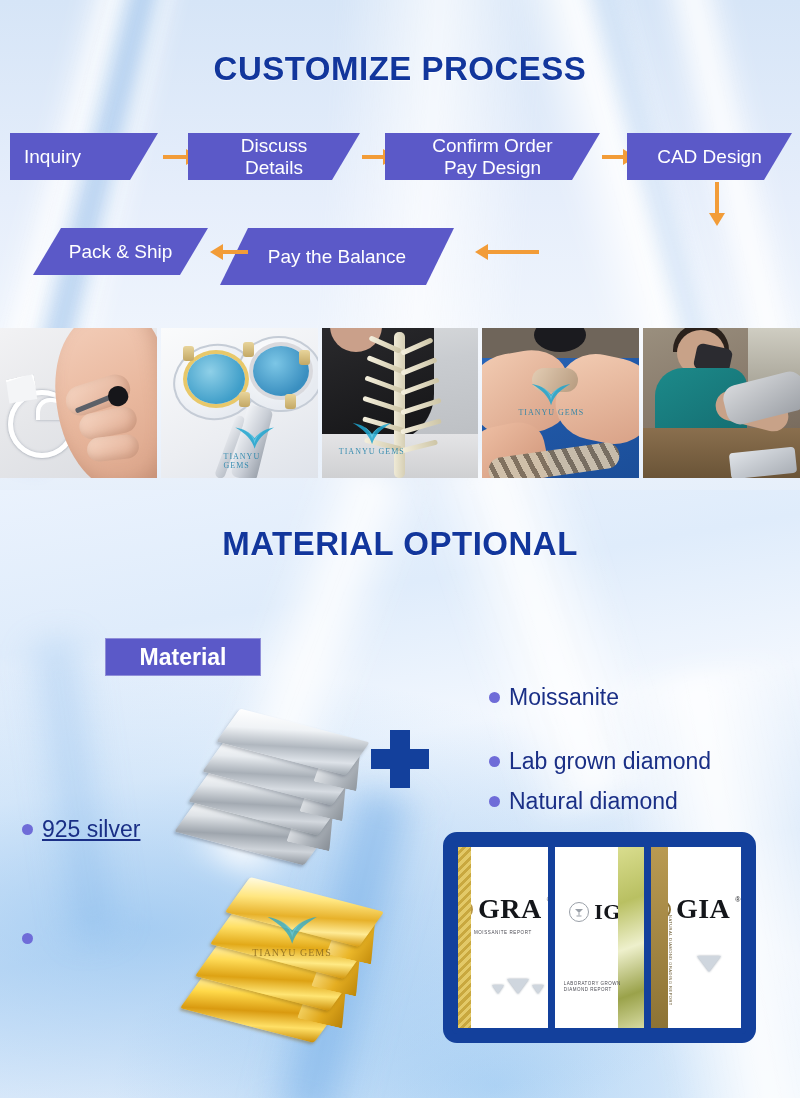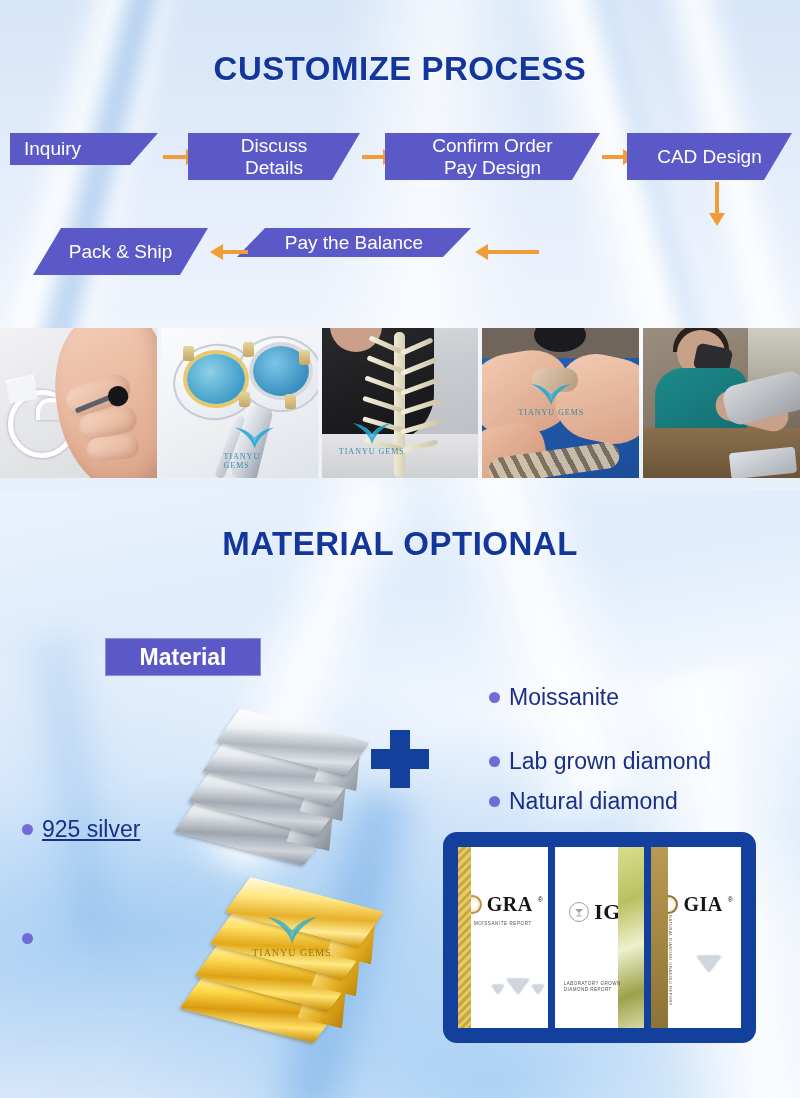--- a/index.html
+++ b/index.html
@@ -205,21 +205,21 @@
 
   
   .certbox { position:absolute; left:443px; top:832px; width:313px; height:211px;
              border:9px solid #13409c; border-radius:14px; background:#13409c;
              display:flex; gap:7px; padding:6px; }
   .cert { flex:1; background:#fff; position:relative; overflow:hidden; display:flex; flex-direction:column; align-items:center; }
   .cert .strip-l { position:absolute; left:0; top:0; bottom:0; width:13px; }
   .cert .logo-row { display:flex; align-items:center; gap:5px; margin-top:46px; }
   .cert .seal { width:19px; height:19px; border-radius:50%; border:2px solid #b99646;
                 background:radial-gradient(circle,#fff 30%,#e6d4a6 100%); }
-  .cert .brand { font-family:"Liberation Serif",serif; font-size:20px; letter-spacing:.5px; color:#14161a; font-weight:bold;}
+  .cert .brand { font-family:"Liberation Serif",serif; font-size:28px; letter-spacing:.5px; color:#14161a; font-weight:bold;}
   .cert .sub { font-size:4.5px; letter-spacing:.6px; color:#4a4a52; margin-top:5px; }
   .cert .sub2 { position:absolute; left:9px; bottom:34px; font-size:4.5px; letter-spacing:.5px; color:#4a4a52; text-align:left; line-height:1.5;}
   .cert .gem { position:absolute; }
   .cert .vtext { position:absolute; left:17px; bottom:22px; font-size:4px; color:#6a5a32;
                  writing-mode:vertical-rl; letter-spacing:.5px; }
 
   .diamond-shape { width:0; height:0; border-left:9px solid transparent; border-right:9px solid transparent;
                    border-top:12px solid #cfd6de; filter:drop-shadow(0 0 1px #9aa3ad); }
 </style>
 </head>
@@ -241,21 +241,21 @@
     <div class="bl bl1"></div>
     <div class="bl bl2"></div>
   </div>
 </div>
 
 <div class="page">
 
   <div class="section-title" id="title-process">CUSTOMIZE PROCESS</div>
   <div class="section-title" id="title-material">MATERIAL OPTIONAL</div>
 
-  <div class="flow r lefttext" style="left:10px; top:133px; width:148px; height:32px;">
+  <div class="flow r lefttext" style="left:10px; top:133px; width:148px; height:47px;">
     <span>Inquiry</span>
   </div>
   <div class="arrow-h" style="left:163px; top:155px; width:24px;"></div>
 
   <div class="flow r" style="left:188px; top:133px; width:172px; height:47px; flex-direction:column;">
     <span>Discuss</span>
     <span>Details</span>
   </div>
   <div class="arrow-h" style="left:362px; top:155px; width:22px;"></div>
 
@@ -266,21 +266,21 @@
   <div class="arrow-h" style="left:602px; top:155px; width:22px;"></div>
 
   <div class="flow r" style="left:627px; top:133px; width:165px; height:47px;">
     <span>CAD Design</span>
   </div>
 
   <div class="arrow-v" style="left:715px; top:182px; height:32px;"></div>
 
   <div class="arrow-h rev" style="left:487px; top:250px; width:52px;"></div>
 
-  <div class="flow rl" style="left:237px; top:228px; width:234px; height:29px;">
+  <div class="flow rl" style="left:220px; top:228px; width:234px; height:57px;">
     <span>Pay the Balance</span>
   </div>
   <div class="arrow-h rev" style="left:222px; top:250px; width:26px;"></div>
 
   <div class="flow rl" style="left:33px; top:228px; width:175px; height:47px;">
     <span>Pack &amp; Ship</span>
   </div>
 
   <div class="strip">
 

